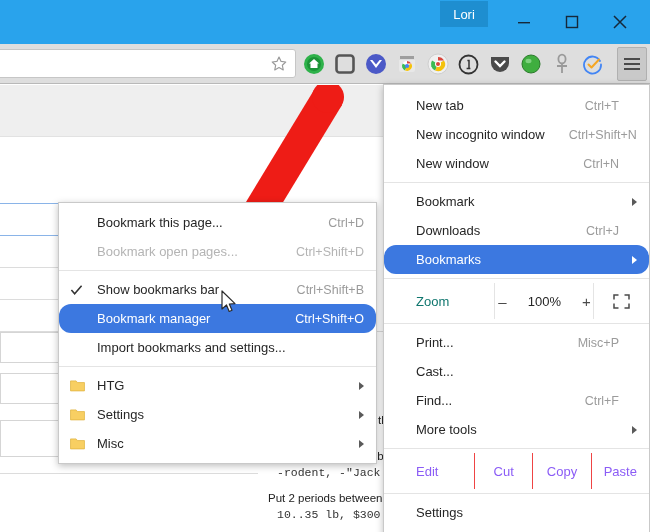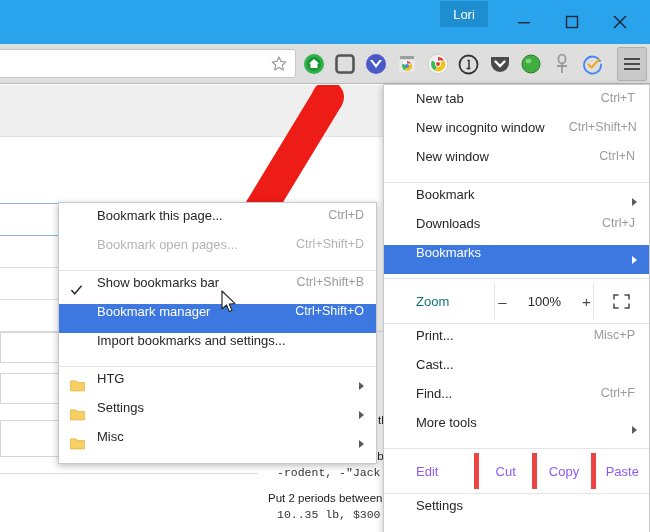--- a/index.html
+++ b/index.html
@@ -89,27 +89,27 @@
   }
 
   
   .menu {
     position: absolute; background: #ffffff;
     border: 1px solid #c9c9c9;
     box-shadow: 0 2px 7px rgba(0,0,0,0.26);
     font-size: 13px; color: #262626;
   }
   .mi {
-    position: relative; height: 29px; display: flex; 
-    padding: 0 14px 0 32px; white-space: nowrap;
+    position: relative; height: 29px; display: flex; align-items: center;
+    padding: 0 30px 0 32px; white-space: nowrap;
   }
   .mi .label { flex: 1 1 auto; }
   .mi .accel { color: #9b9b9b; font-size: 12.5px; margin-left: 24px; }
   .mi.disabled .label, .mi.disabled .accel { color: #b4b4b4; }
-  .mi.selected { background: #3c78e0; }
+  .mi.selected { background: #3c78e0; border-radius: 12px; }
   .mi.selected .label, .mi.selected .accel { color: #ffffff; }
   .sep { height: 1px; background: #e4e4e4; margin: 4px 0; }
   .arrow-right {
     position: absolute; right: 12px; top: 50%; transform: translateY(-50%);
     width: 0; height: 0;
     border-top: 4px solid transparent; border-bottom: 4px solid transparent;
     border-left: 5px solid #5a5a5a;
   }
   .mi.selected .arrow-right { border-left-color: #ffffff; }
   .checkmark {
@@ -136,21 +136,21 @@
   .zoom-ctrls .zbtn { color: #4a4a4a; font-size: 15px; width: 14px; text-align: center; }
   .zoom-ctrls .zval { color: #262626; font-size: 13px; min-width: 38px; text-align: center; }
   .fullscreen-cell { width: 60px; display: flex; align-items: center; justify-content: center; }
   .fs-icon { width: 17px; height: 15px; color: #4a4a4a; }
 
   .edit-row { display: flex; align-items: center; height: 36px; font-size: 13px; }
   .edit-row .ecell {
     display: flex; align-items: center; justify-content: center; height: 36px; color: #8b5cf6;
   }
   .edit-row .ecell.first { width: 90px; justify-content: flex-start; padding-left: 32px; }
-  .edit-row .ecell.div { border-left: 5px solid #ef4444; flex: 1 1 0; }
+  .edit-row .ecell.div { border-left: 1px solid #ef4444; flex: 1 1 0; }
 
   
   #bookmarks-submenu { left: 58px; top: 202px; width: 319px; padding: 5px 0 5px 0; }
   #bookmarks-submenu .mi { padding-left: 38px; padding-right: 12px; }
   #bookmarks-submenu .mi .accel { font-size: 12.5px; }
 
   
   .red-arrow { position: absolute; left: 190px; top: 85px; width: 170px; height: 235px; pointer-events: none; }
 
   

